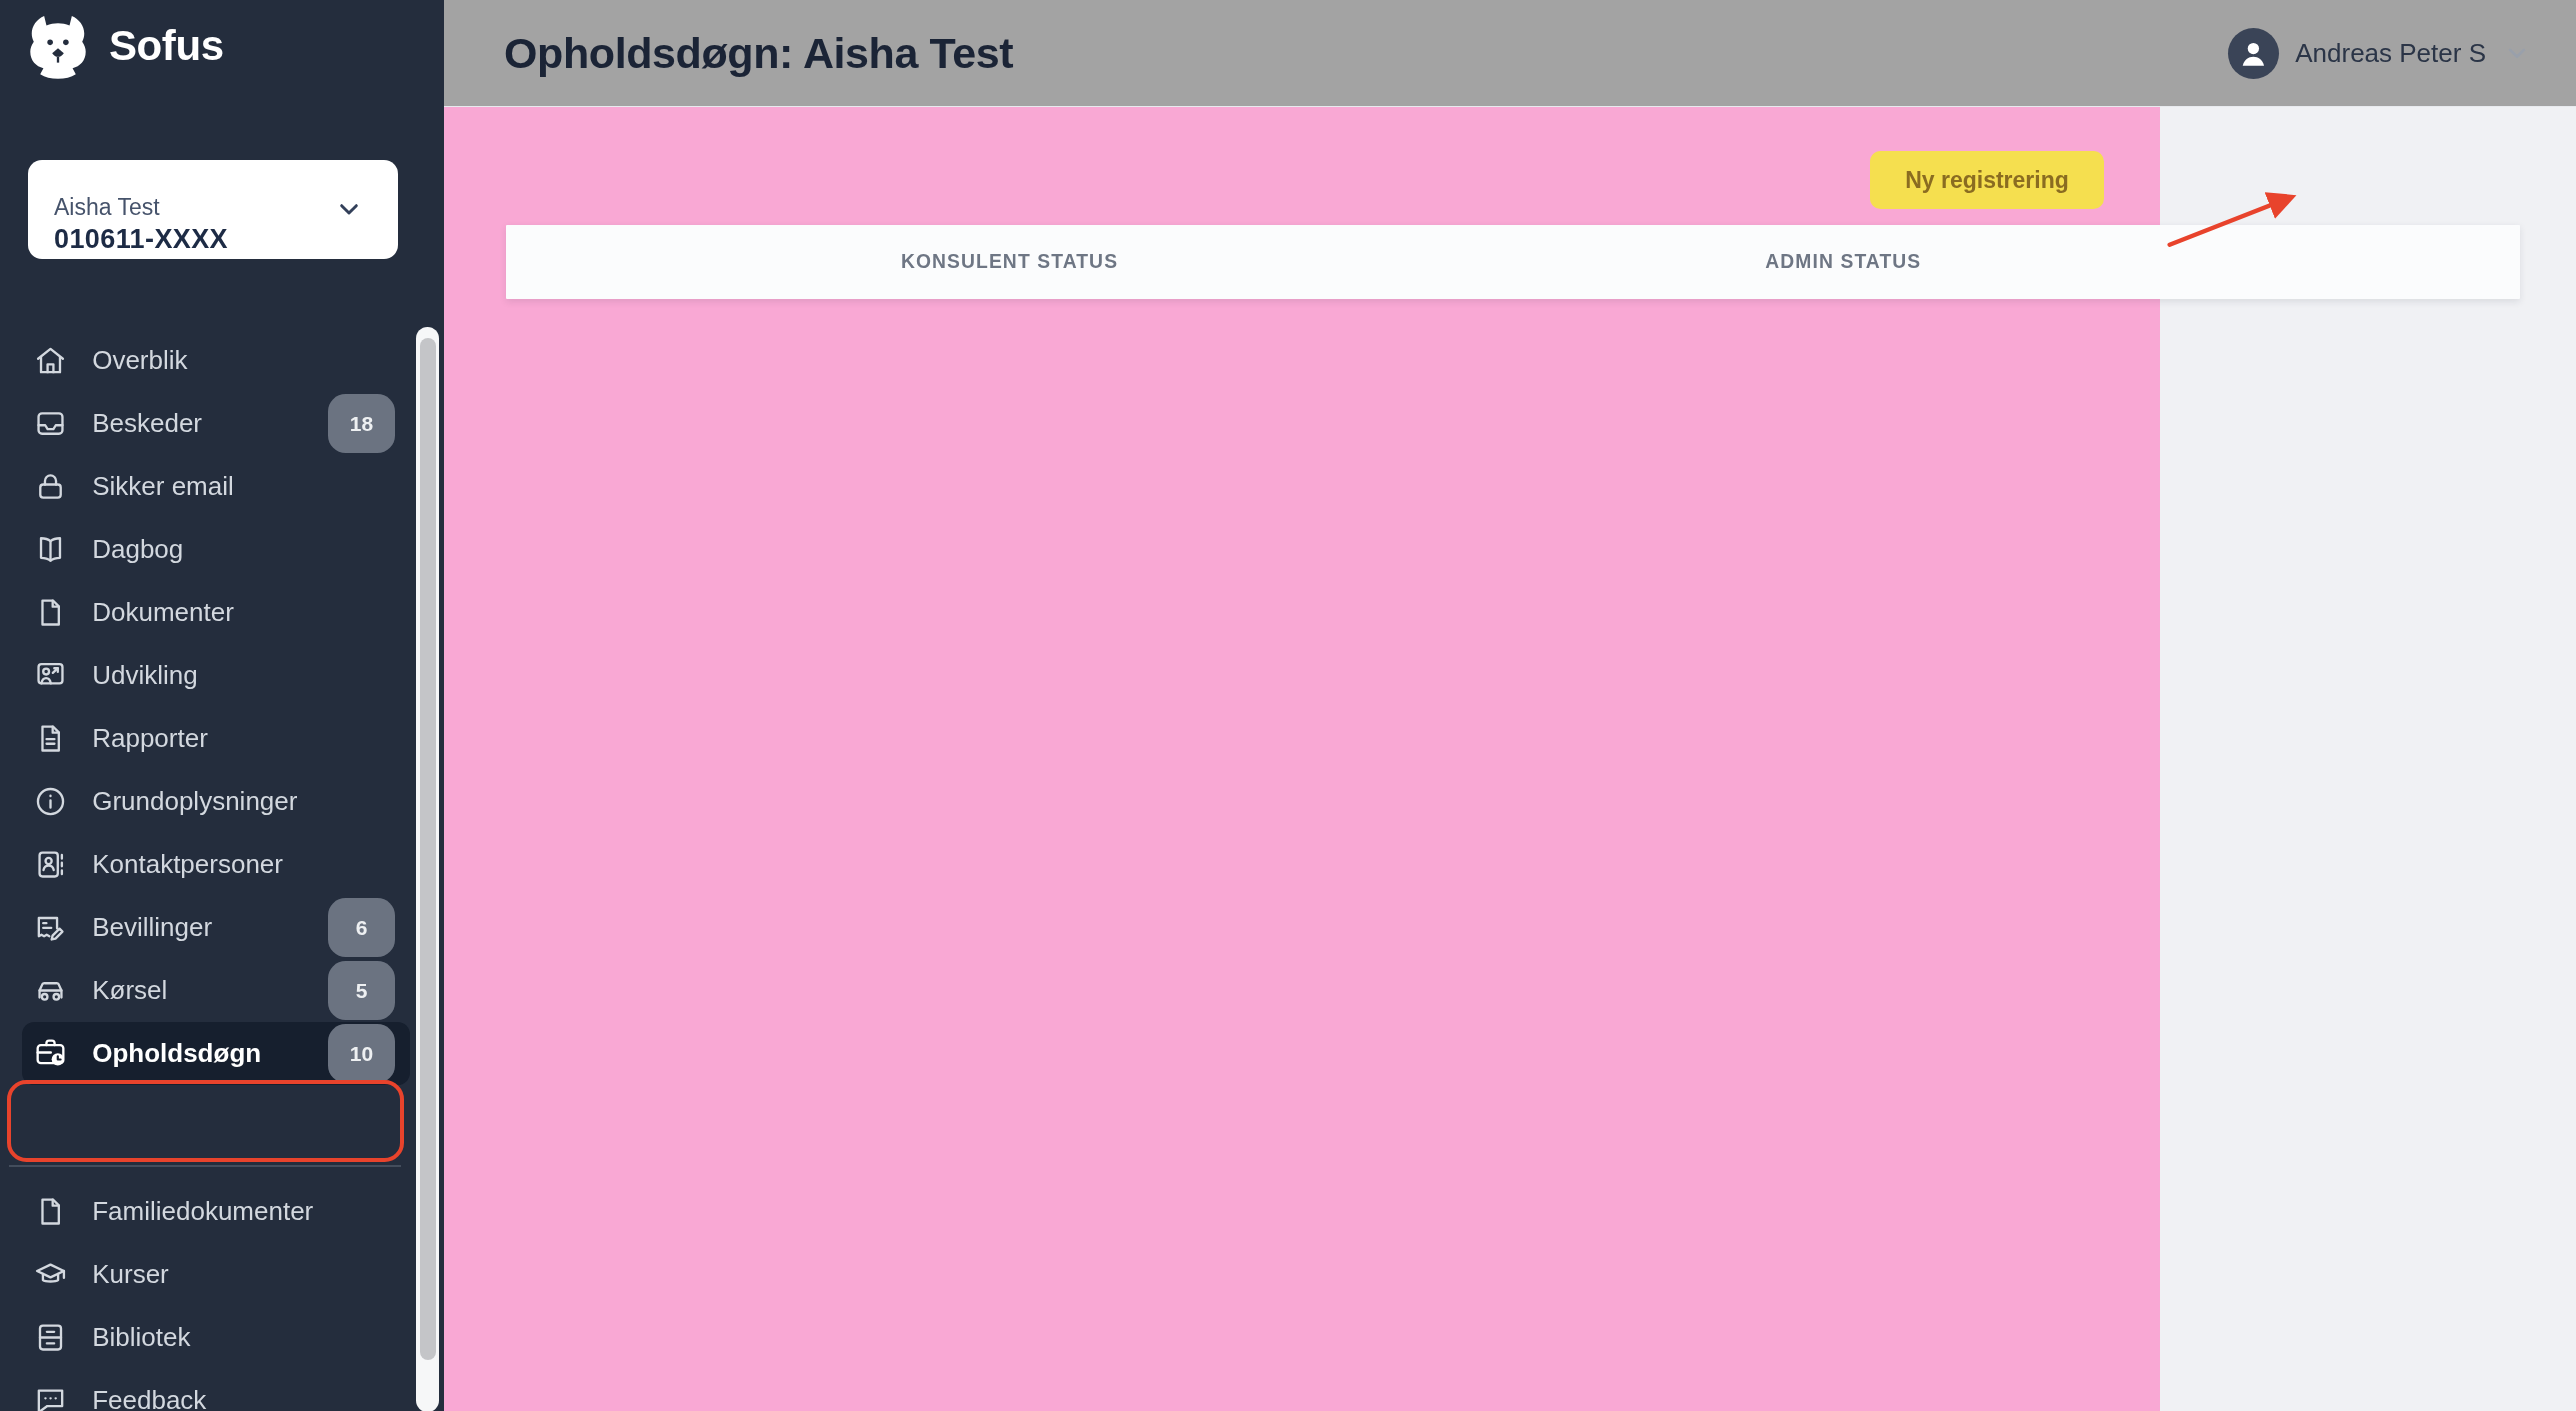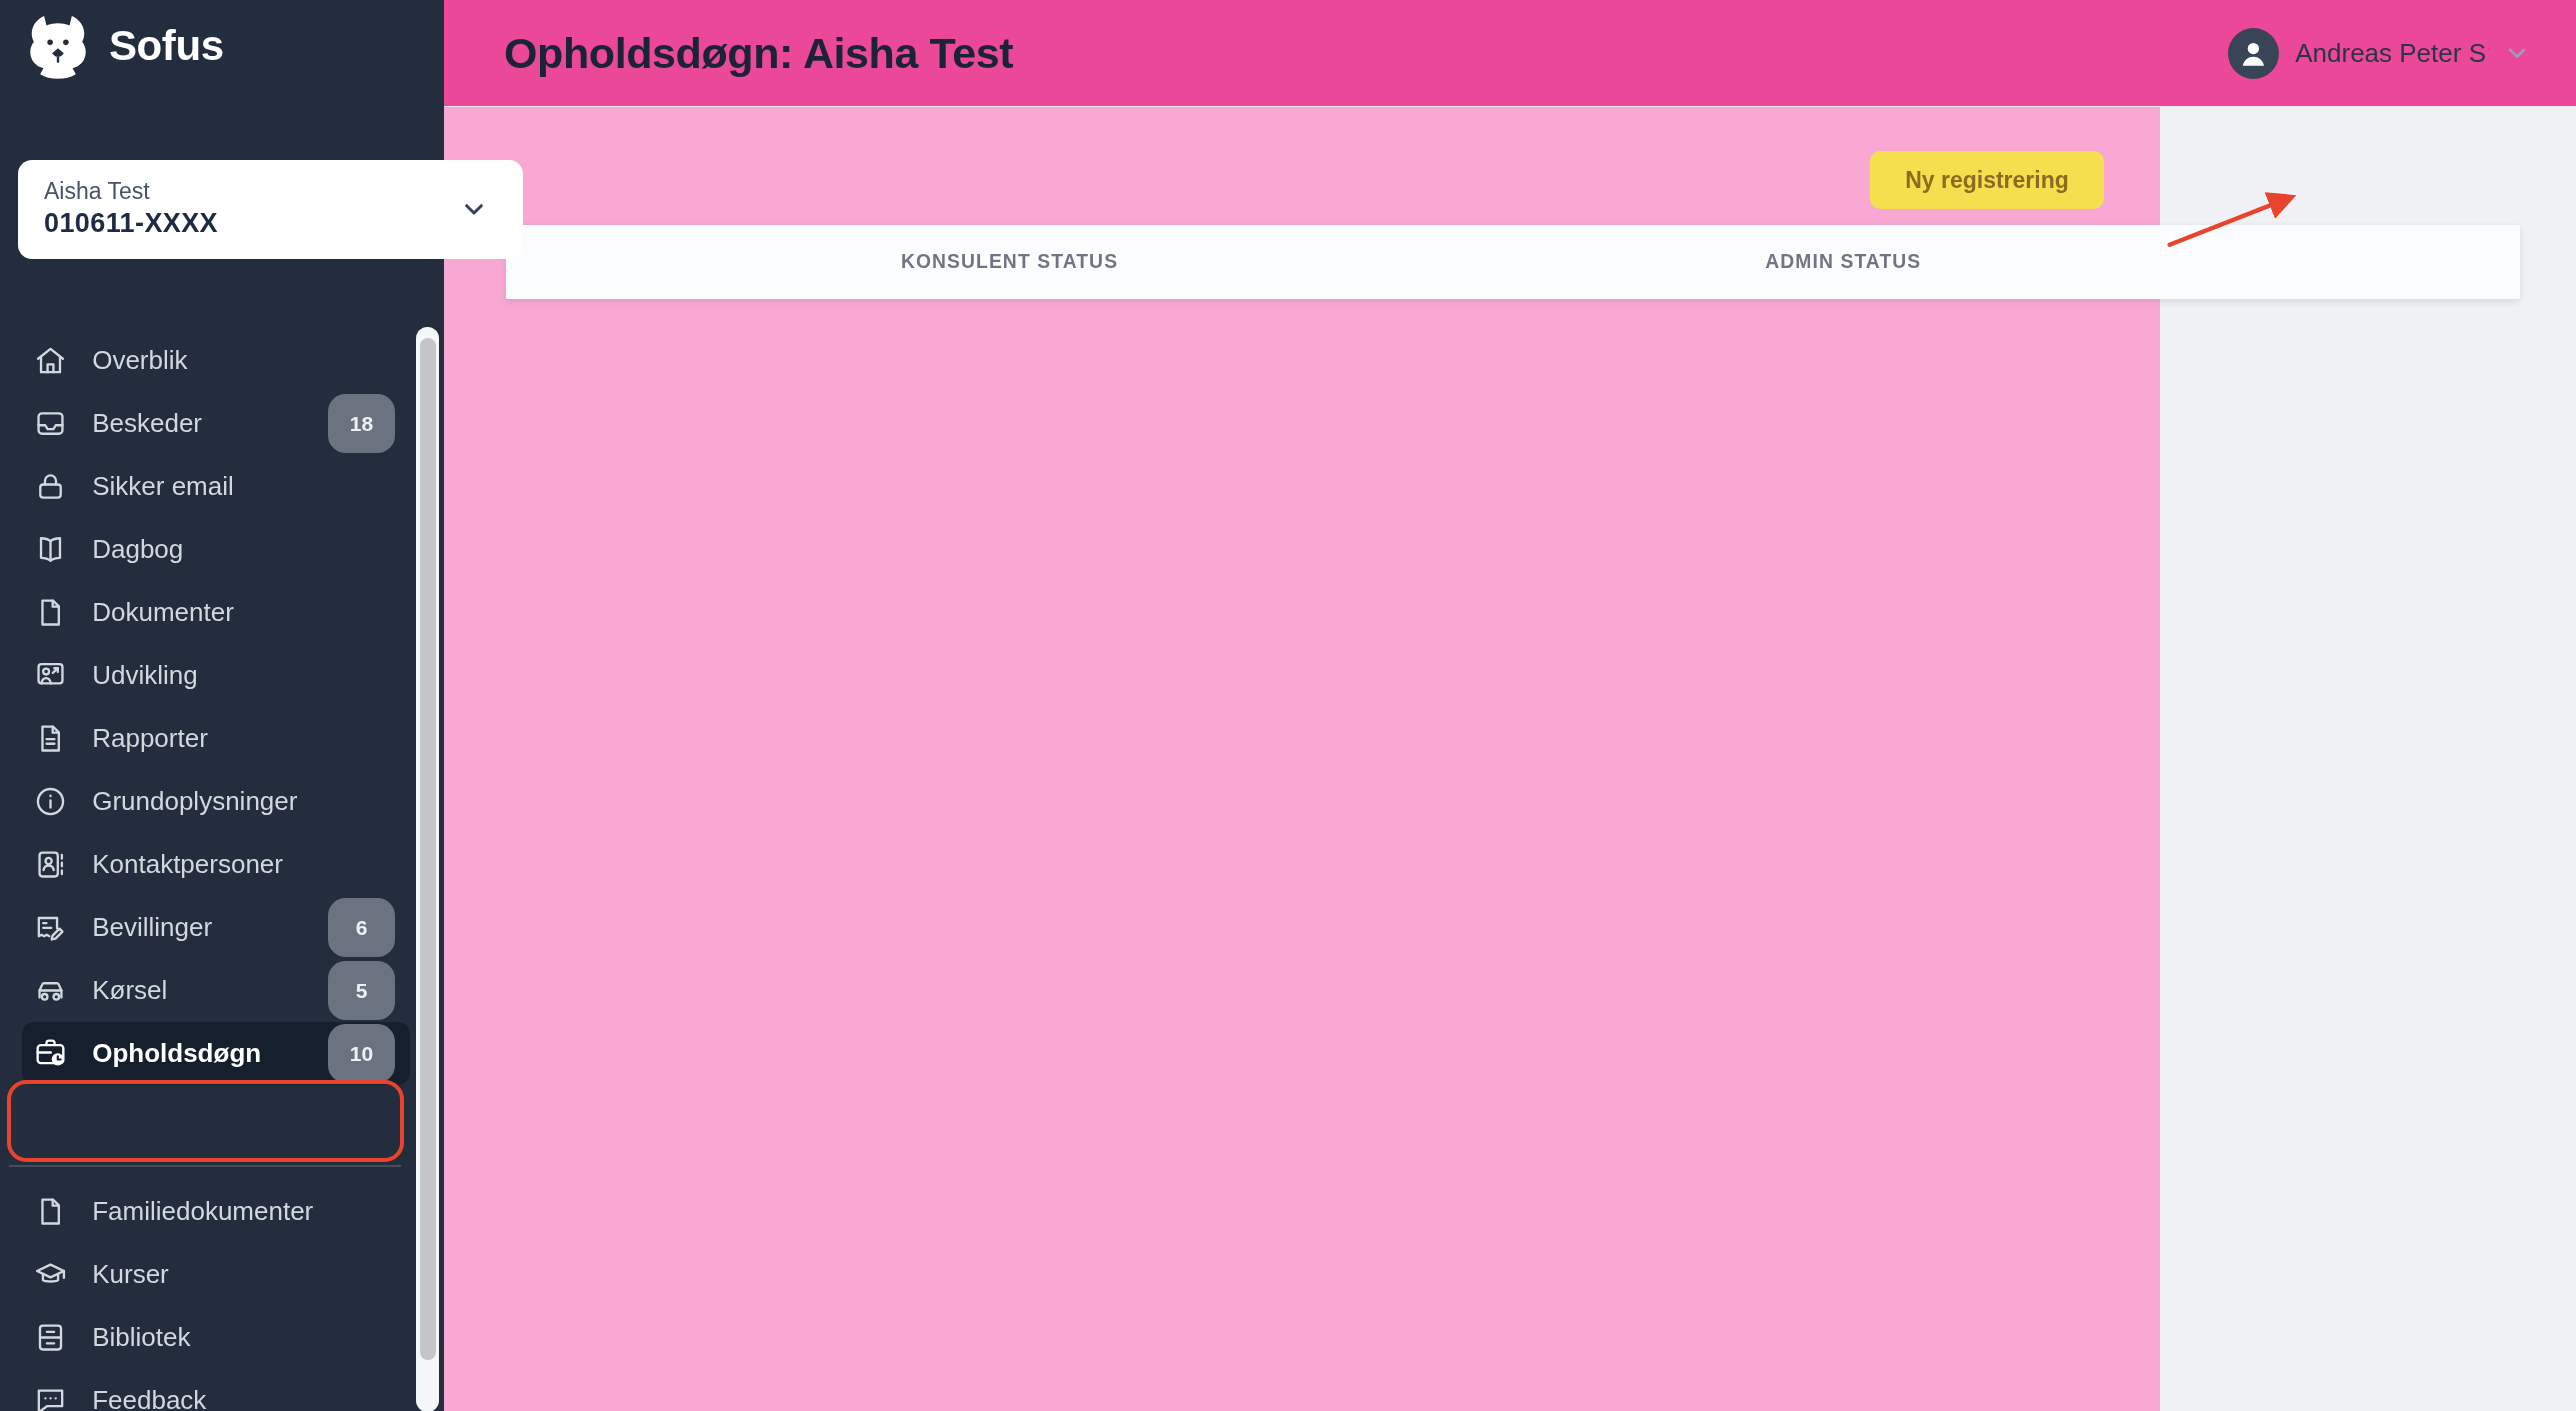--- a/index.html
+++ b/index.html
@@ -5,22 +5,22 @@
   html,body{margin:0;padding:0;background:#f0f1f4;font-family:"Liberation Sans",sans-serif;}
   #app{position:relative;width:2576px;height:1412px;overflow:hidden;background:#f0f1f4;}
 
   
   .sidebar{position:absolute;left:0;top:0;width:444px;height:1412px;background:#242d3d;z-index:2;}
   .logo-row{position:absolute;left:23px;top:10.6px;display:flex;align-items:center;gap:16px;}
   .logo-mark{width:70px;height:70px;display:flex;}
   .logo-mark svg{width:100%;height:100%;}
   .logo-text{color:#ffffff;font-size:42px;font-weight:700;letter-spacing:-0.4px;}
 
-  .client-card{position:absolute;left:18px;top:160px;width:505px;height:99px;background:#ffffff;
-    border-radius:14px;box-sizing:border-box;padding:16px 0 0 26px;cursor:pointer;}
+  .client-card{position:absolute;left:28px;top:160px;width:370px;height:99px;background:#ffffff;
+    border-radius:14px;box-sizing:border-box;padding:32px 0 0 26px;cursor:pointer;}
   .client-name{font-size:23px;color:#46536b;line-height:30px;}
   .client-id{font-size:27px;font-weight:700;color:#1d2b45;line-height:35px;letter-spacing:0.4px;}
   .client-chevron{position:absolute;right:33px;top:33px;width:32px;height:32px;color:#33405a;}
   .client-chevron svg,.user-chevron svg{width:100%;height:100%;fill:none;stroke:currentColor;stroke-width:2.2;stroke-linecap:round;stroke-linejoin:round;}
 
   .nav{position:absolute;left:8px;width:444px;}
   #nav-main{top:329px;}
   #nav-secondary{top:1180px;}
   .nav-item{height:63px;display:flex;align-items:center;box-sizing:border-box;
     padding:0 57px 0 24.6px;gap:24.6px;color:#d3d8df;font-size:26px;font-weight:500;cursor:pointer;}
@@ -31,21 +31,21 @@
     min-width:37px;height:35px;padding:12px 15px;display:flex;align-items:center;justify-content:center;
     font-size:21px;font-weight:700;}
   .nav-item.selected{margin:0 42px 0 14px;padding:0 15px 0 10.6px;background:#161f2e;border-radius:12.3px;
     color:#ffffff;font-weight:700;}
   .nav-divider{position:absolute;left:8.8px;top:1165px;width:392px;height:1.8px;background:#434d5c;}
 
   .scroll-track{position:absolute;left:416px;top:327px;width:23px;height:1085px;background:#f6f7f8;border-radius:11.4px;z-index:3;}
   .scroll-thumb{position:absolute;left:3.5px;top:11.4px;width:16px;height:1022px;background:#c4c5c8;border-radius:8px;}
 
   
-  .topbar{position:absolute;left:444px;top:0;width:2132px;height:107px;background:#ec4899;
+  .topbar{position:absolute;left:444px;top:0;width:2132px;height:107px;background:#a3a3a3;
     border-bottom:1.8px solid #e8eaee;box-sizing:border-box;display:flex;align-items:center;z-index:1;}
   .page-title{margin:0 0 0 60px;font-size:43px;font-weight:700;color:#1b2436;letter-spacing:-0.4px;}
   .user-block{margin-left:auto;margin-right:44px;display:flex;align-items:center;gap:16px;cursor:pointer;text-align:right;}
   .avatar{width:51px;height:51px;border-radius:50%;background:#3a4457;display:flex;align-items:center;justify-content:center;overflow:hidden;}
   .avatar svg{width:76%;height:76%;}
   .user-name{font-size:26px;color:#2b3547;}
   .user-chevron{width:30px;height:30px;color:#99a0ab;}
 
   
   .content{position:absolute;left:444px;top:107px;width:1716px;height:1305px;background:#f9a8d4;}

